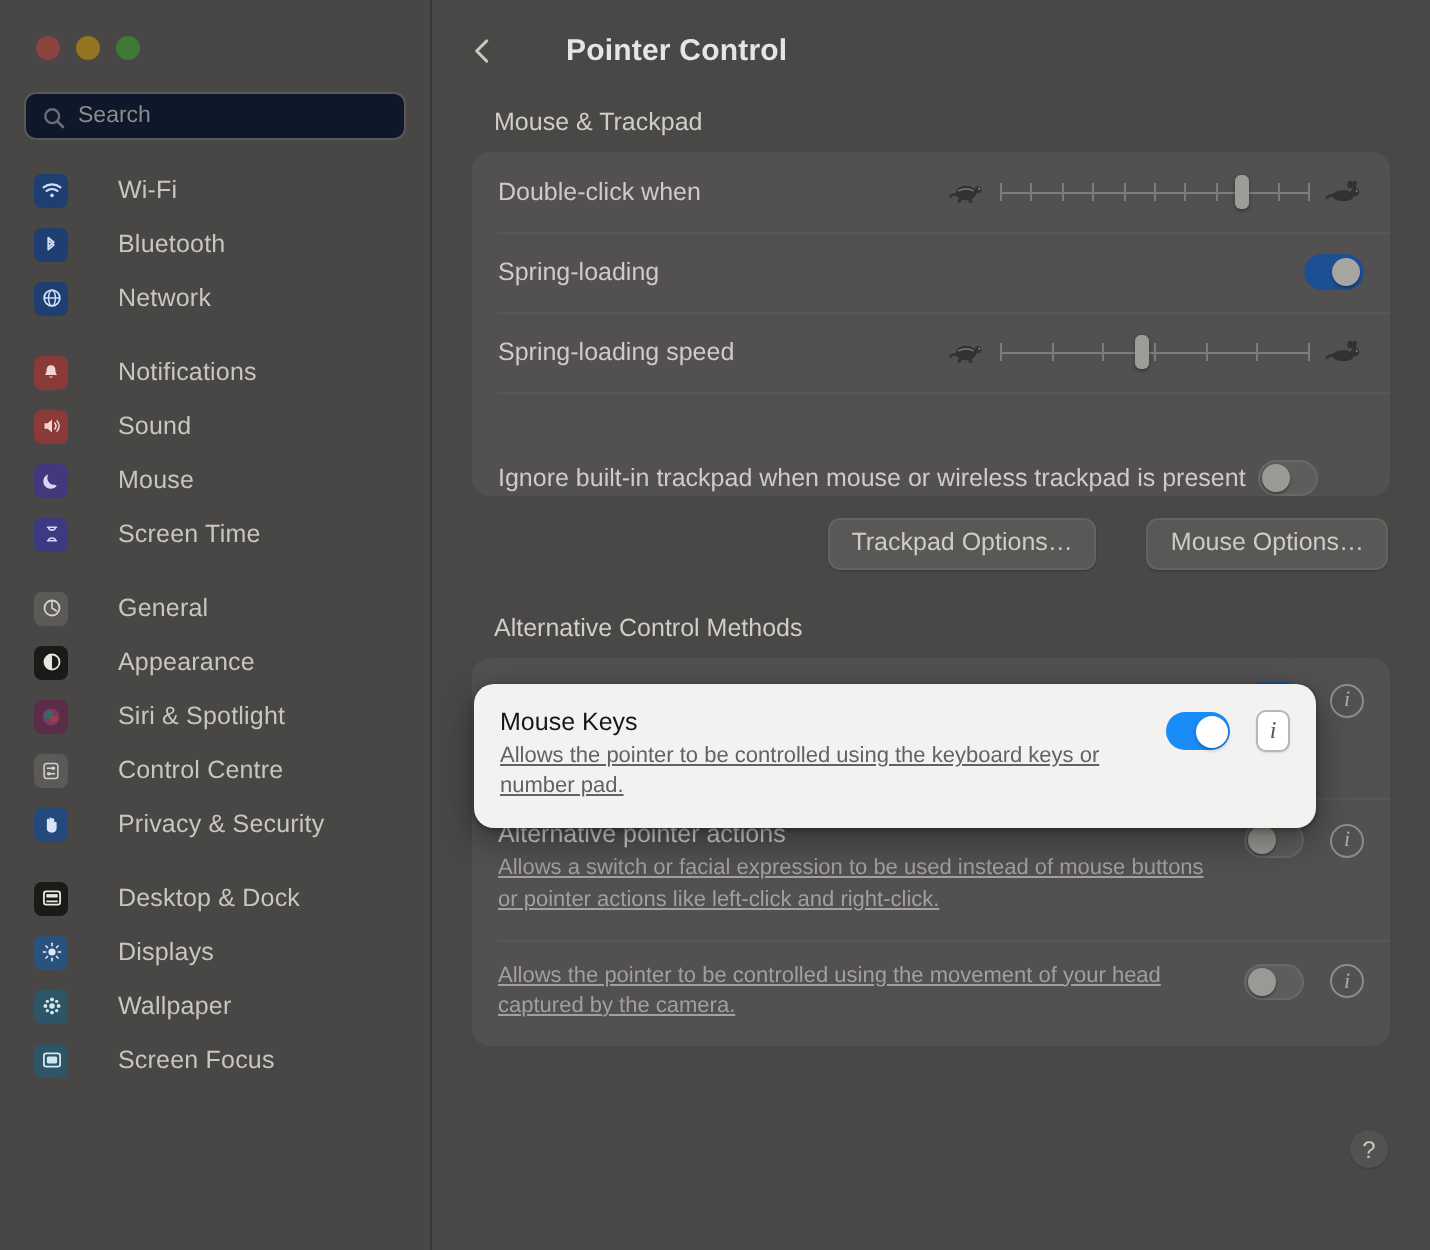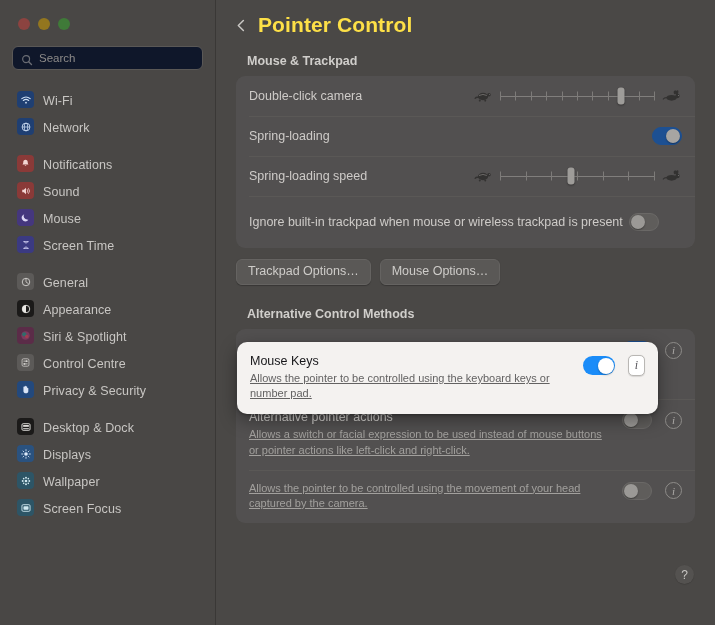--- a/index.html
+++ b/index.html
@@ -76,27 +76,28 @@
     margin-top: 12px;
     padding: 0 9px;
     height: 540px;
     overflow: hidden;
   }
 
   .sb-group { padding-bottom: 10px; }
 
   .sb-item {
     display: flex;
-    align-items: flex-end;
+    align-items: center;
     height: 26px;
     border-radius: 6px;
     padding: 0 8px;
     margin-bottom: 1px;
     box-sizing: border-box;
     cursor: default;
+    gap: 16px;
   }
   .sb-item.selected { background: #1d3c63; }
 
   .sb-ico {
     width: 17px; height: 17px;
     border-radius: 4px;
     margin-right: 9px;
     flex: 0 0 17px;
     display: flex;
     align-items: center;
@@ -141,34 +142,35 @@
     align-items: center;
     padding-left: 14px;
     box-sizing: border-box;
   }
   .back-btn {
     width: 22px; height: 22px;
     display: flex; align-items: center; justify-content: center;
     margin-right: 6px;
   }
   .page-title {
-    font-size: 21px;
+    font-size: 15px;
     font-weight: bold;
-    color: #fde047;
+    color: #e5e5e5;
     letter-spacing: .1px;
+    margin-left: 25px;
   }
 
   .scroll-area {
     padding: 0 20px 0 20px;
     box-sizing: border-box;
   }
 
   .section-head {
     font-size: 12.5px;
-    font-weight: bold;
+    font-weight: normal;
     color: #d0cecb;
     margin: 4px 0 8px 11px;
   }
 
   .group {
     background: #525050;
     border-radius: 9px;
     overflow: hidden;
   }
 
@@ -259,21 +261,22 @@
     width: 14px; height: 14px;
     border-radius: 50%;
     background: #9b9996;
     box-shadow: 0 1px 1.5px rgba(0,0,0,.35);
   }
   .switch.on .knob { left: auto; right: 1px; background: #a7a5a2; }
 
   
   .btn-row {
     display: flex;
-    gap: 9px;
+    justify-content: flex-end;
+    gap: 25px;
     margin-top: 11px;
     padding-right: 1px;
   }
   .pbtn {
     background: #5a5856;
     border: 1px solid #656361;
     border-radius: 6px;
     color: #ceccc9;
     font-size: 12.5px;
     font-family: "Liberation Sans", sans-serif;
@@ -421,20 +424,28 @@
       <div class="sb-group">
         <div class="sb-item">
           <span class="sb-ico ic-blue">
             <svg viewBox="0 0 16 16" width="12" height="12">
                 <path d="M2.4 6.2a9 9 0 0 1 11.2 0" stroke="#cfe0f5" stroke-width="1.5" fill="none" stroke-linecap="round"></path>
                 <path d="M4.4 8.6a6 6 0 0 1 7.2 0" stroke="#cfe0f5" stroke-width="1.5" fill="none" stroke-linecap="round"></path>
                 <circle cx="8" cy="11.6" r="1.2" fill="#cfe0f5"></circle>
               </svg>
           </span>
           <span class="sb-label">Wi-Fi</span>
+        </div>
+        <div class="sb-item">
+          <span class="sb-ico ic-blue">
+            <svg viewBox="0 0 16 16" width="11" height="11">
+                <path d="M6 4.6l4 3.4-4 3.4V2.6l4 3.4-4 3.4" stroke="#cfe0f5" stroke-width="1.3" fill="none" stroke-linejoin="round" stroke-linecap="round"></path>
+              </svg>
+          </span>
+          <span class="sb-label">Bluetooth</span>
         </div>
         <div class="sb-item">
           <span class="sb-ico ic-blue">
             <svg viewBox="0 0 16 16" width="12" height="12">
                 <circle cx="8" cy="8" r="5.2" fill="none" stroke="#cfe0f5" stroke-width="1.2"></circle>
                 <ellipse cx="8" cy="8" rx="2.3" ry="5.2" fill="none" stroke="#cfe0f5" stroke-width="1"></ellipse>
                 <line x1="2.8" y1="8" x2="13.2" y2="8" stroke="#cfe0f5" stroke-width="1"></line>
               </svg>
           </span>
           <span class="sb-label">Network</span>
@@ -602,21 +613,21 @@
       <span class="page-title">Pointer Control</span>
     </div>
 
     <div class="scroll-area">
 
       <div class="section-head">Mouse &amp; Trackpad</div>
 
       <div class="group">
 
         <div class="row">
-          <span class="row-label">Double-click camera</span>
+          <span class="row-label">Double-click when</span>
           <div class="slider">
             <span class="sl-ico">
               <svg viewBox="0 0 24 16" width="20" height="14">
                 <ellipse cx="12" cy="8.6" rx="6.2" ry="4.4" fill="#2e2d2c"></ellipse>
                 <path d="M6 9.6q-2.4-.4-3.4 1.2" stroke="#2e2d2c" stroke-width="1.6" fill="none" stroke-linecap="round"></path>
                 <circle cx="19.2" cy="6.6" r="2.1" fill="#2e2d2c"></circle>
                 <circle cx="20" cy="6" r=".5" fill="#bdbbb8"></circle>
                 <rect x="7" y="12.2" width="2.2" height="2.4" rx="1" fill="#2e2d2c"></rect>
                 <rect x="13.6" y="12.2" width="2.2" height="2.4" rx="1" fill="#2e2d2c"></rect>
                 <path d="M7.2 7.4q4.8-2.6 9.4 0" stroke="#8f8d8a" stroke-width=".8" fill="none"></path>
@@ -692,21 +703,21 @@
                 <circle cx="18.6" cy="8" r="2.6" fill="#2e2d2c"></circle>
                 <circle cx="19.6" cy="7.4" r=".5" fill="#bdbbb8"></circle>
                 <path d="M16.8 5.8q-1-4 1.4-4.6t1 4.4" fill="#2e2d2c"></path>
                 <path d="M14.6 5.9q-1.6-3.6.6-4.6t1.8 4" fill="#2e2d2c"></path>
                 <path d="M5.2 10q-2.6.2-3.6 1.6" stroke="#2e2d2c" stroke-width="1.5" fill="none" stroke-linecap="round"></path>
               </svg>
             </span>
           </div>
         </div>
 
-        <div class="row" style="min-height:52px; align-items:center;">
+        <div class="row" style="min-height:52px; align-items:flex-end;">
           <span class="row-label wrap">Ignore built-in trackpad when mouse or wireless trackpad is present</span>
           <div class="switch">
             <span class="knob"></span>
           </div>
         </div>
       </div>
 
       <div class="btn-row">
         <button class="pbtn">Trackpad Options…</button>
         <button class="pbtn">Mouse Options…</button>

